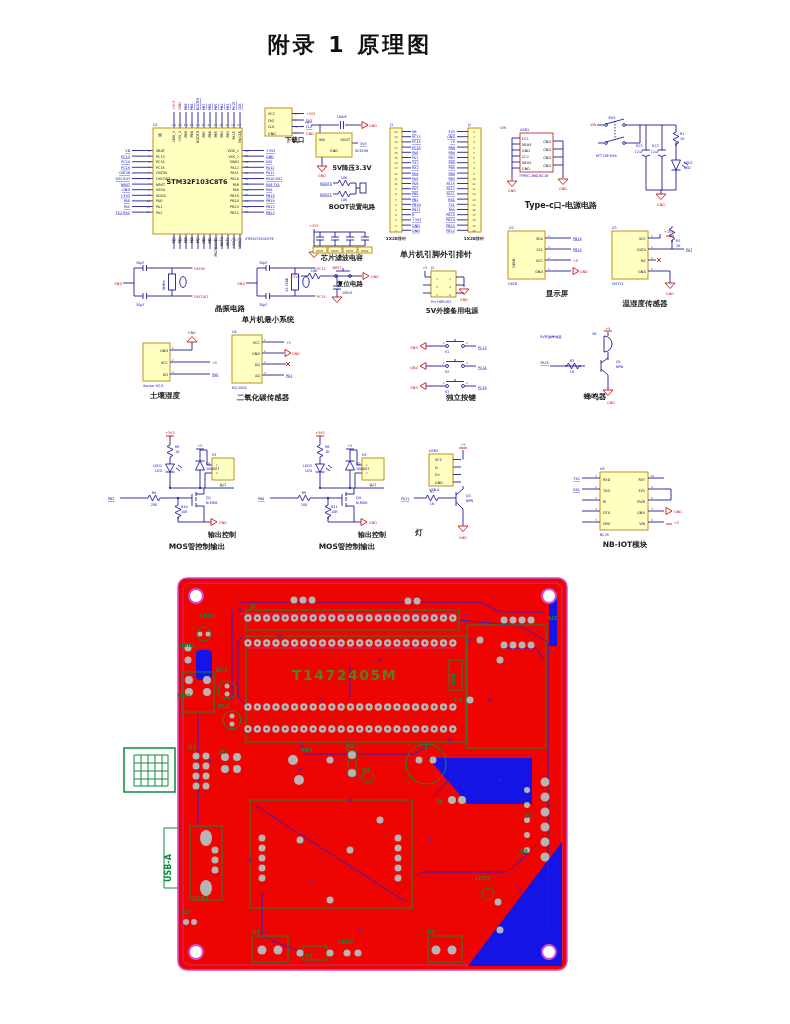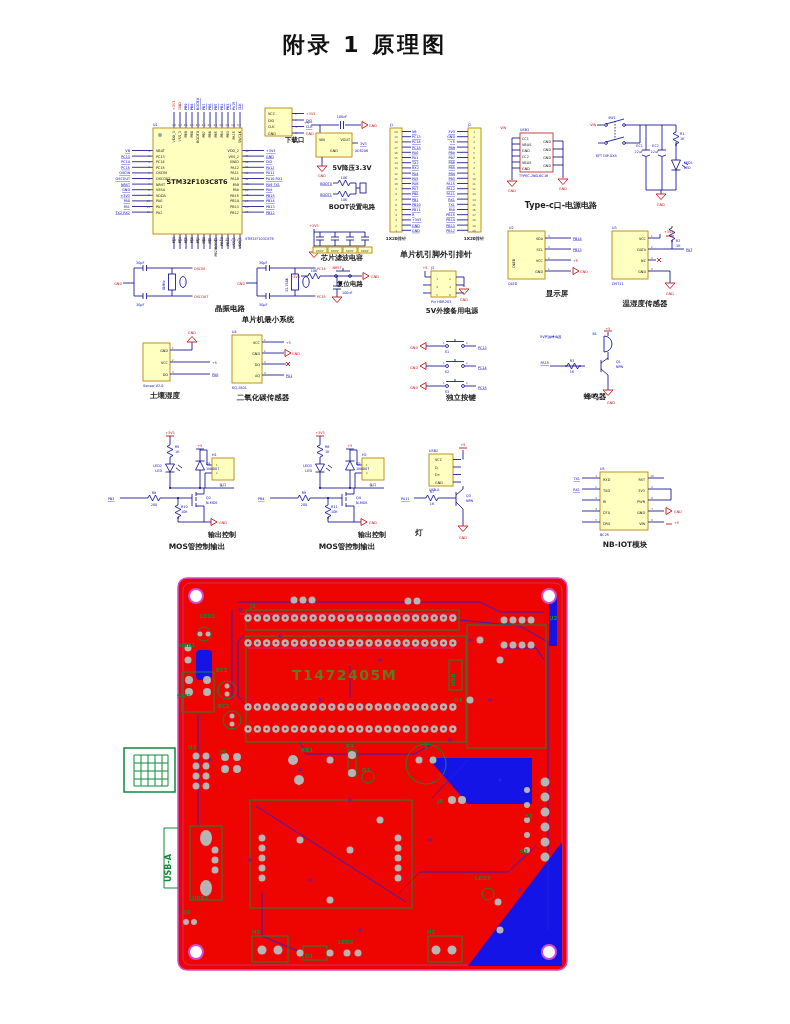--- a/index.html
+++ b/index.html
@@ -1,17 +1,17 @@
 <!DOCTYPE html>
 <html><head>
 <meta charset="utf-8">
 <style>
   html,body{margin:0;padding:0;background:#ffffff;}
   body{width:790px;height:1024px;position:relative;overflow:hidden;font-family:"DejaVu Sans",sans-serif;}
-  #page-title{position:absolute;top:30px;left:0;width:700px;text-align:center;font-size:22px;font-weight:bold;letter-spacing:3px;color:#111;padding-left:15px;}
+  #page-title{position:absolute;top:30px;left:0;width:700px;text-align:center;font-size:22px;font-weight:bold;letter-spacing:3px;color:#111;}
   svg{position:absolute;left:0;top:0;font-family:"DejaVu Sans",sans-serif;}
   .w{stroke:#00008b;stroke-width:0.8;fill:none}
   .wr{stroke:#c81414;stroke-width:0.9;fill:none}
   .cp{fill:#ffffc0;stroke:#b8860b;stroke-width:0.9}
   .cpr{fill:#ffffff;stroke:#c03030;stroke-width:0.9}
   .tp{font-size:3.4px;fill:#151515}
   .tn{font-size:3.4px;fill:#0a0ac8;text-decoration:underline}
   .tr{font-size:3.4px;fill:#0a0ac8}
   .tpw{font-size:3.4px;fill:#c81414}
   .tnm{font-size:2.7px;fill:#444}

